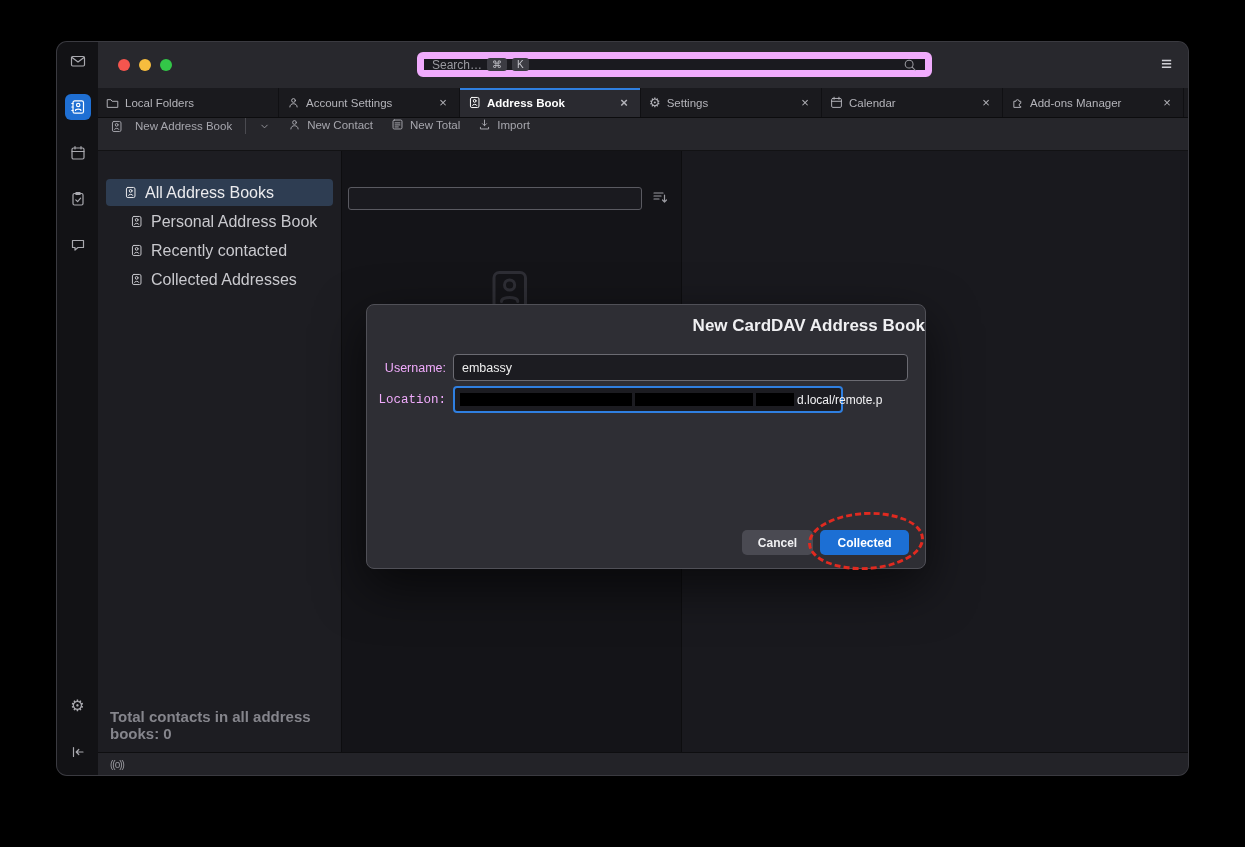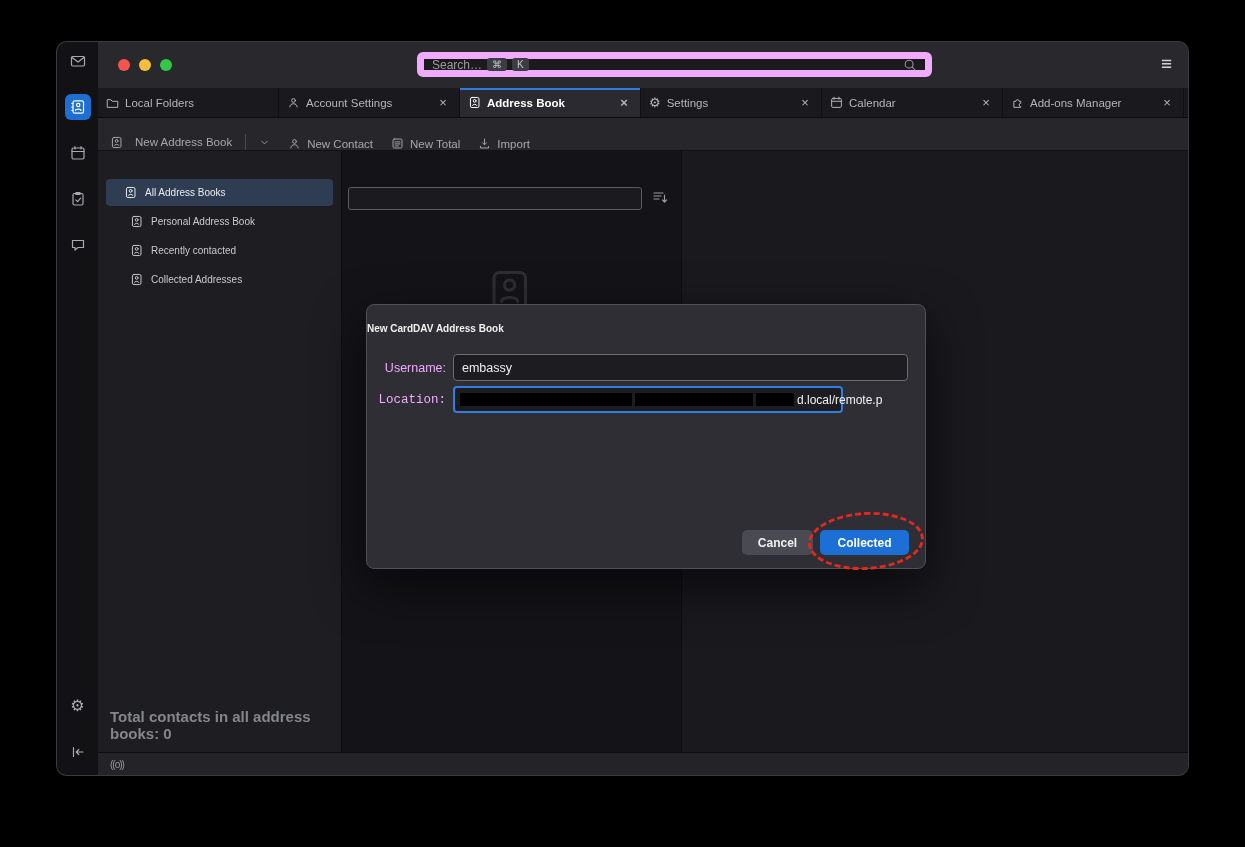--- a/index.html
+++ b/index.html
@@ -38,55 +38,55 @@
   
   .tabbar { height:30px; background:#1a1a1e; display:flex; border-bottom:1px solid #0c0c0e; flex-shrink:0; }
   .tab { width:181px; display:flex; align-items:center; gap:6px; padding:0 8px;
          color:#b4b4ba; font-size:11.5px; border-right:1px solid #101013; }
   .tab .tlabel { flex:1; white-space:nowrap; overflow:hidden; }
   .tab.active { background:#2a2a30; color:#fff; font-weight:bold;
                 box-shadow:inset 0 2px 0 #2f7fe0; }
   .tab-close { width:16px; text-align:center; font-size:13px; color:#b4b4ba; }
 
   
-  .toolbar { height:33px; background:#26262b; display:flex; align-items:flex-end;
+  .toolbar { height:33px; background:#26262b; display:flex; align-items:flex-start;
              padding-left:12px; gap:18px; border-bottom:1px solid #121214;
              font-size:11.5px; color:#a6a6ad; flex-shrink:0; }
   .tbtn { display:flex; align-items:center; gap:6px; }
   .split { display:flex; align-items:center; }
   .split .divider { width:1px; height:16px; background:#4a4a50; margin:0 7px; }
 
   
   .content { flex:1; display:flex; min-height:0; position:relative; }
 
   .books-pane { width:244px; background:#1d1d22; border-right:1px solid #0d0d0f;
                 display:flex; flex-direction:column; padding-top:28px; flex-shrink:0; }
   .book-row { height:27px; display:flex; align-items:center; gap:8px;
               margin:0 8px 2px; padding-left:18px; border-radius:4px;
-              color:#c9c9ce; font-size:10px; }
+              color:#c9c9ce; font-size:16px; }
   .book-row.child { padding-left:24px; }
   .book-row.selected { background:#2e3d52; color:#ebebee; }
   .books-status { margin-top:auto; padding:8px 12px 10px; color:#85858c;
                   font-size:15px; font-weight:600; }
 
   .contacts-pane { width:340px; background:#141418; border-right:1px solid #0d0d0f;
                    position:relative; flex-shrink:0; }
   .contacts-search { position:absolute; left:6px; top:36px; width:294px; height:23px;
                      background:#1a1a1f; border:1px solid #5a5a61; border-radius:3px;
                      color:#ddd; font-size:12px; padding:0 6px; }
   .display-options { position:absolute; left:310px; top:38px; color:#9a9aa0; }
   .ghost-icon { position:absolute; left:143px; top:116px; color:#2e2e35; }
 
   .detail-pane { flex:1; background:#19191e; }
 
   
   .dialog { position:absolute; left:268px; top:153px; width:560px; height:265px;
             background:#2e2e34; border:1px solid #505057; border-radius:8px;
             box-shadow:0 18px 50px rgba(0,0,0,.6); z-index:5; }
-  .dialog-title { text-align:left; margin-top:18px; font-size:10px; font-weight:bold;
+  .dialog-title { text-align:right; margin-top:11px; font-size:17px; font-weight:bold;
                   color:#f0f0f2; }
   .dlg-label { position:absolute; width:79px; text-align:right; font-size:12.5px;
                color:#f0abfc; }
   .lbl-user { left:0; top:56px; }
   .lbl-loc  { left:0; top:88px;font-family:Liberation Mono, monospace; }
   .inp-user { position:absolute; left:86px; top:49px; width:455px; height:27px;
               background:#1c1c21; border:1px solid #6b6b72; border-radius:4px;
               color:#eee; font-size:12.5px; padding:0 8px; }
   .loc-field { position:absolute; left:86px; top:81px; width:390px; height:27px;
                background:#1c1c21; border:2px solid #2f7fe0; border-radius:4px;

